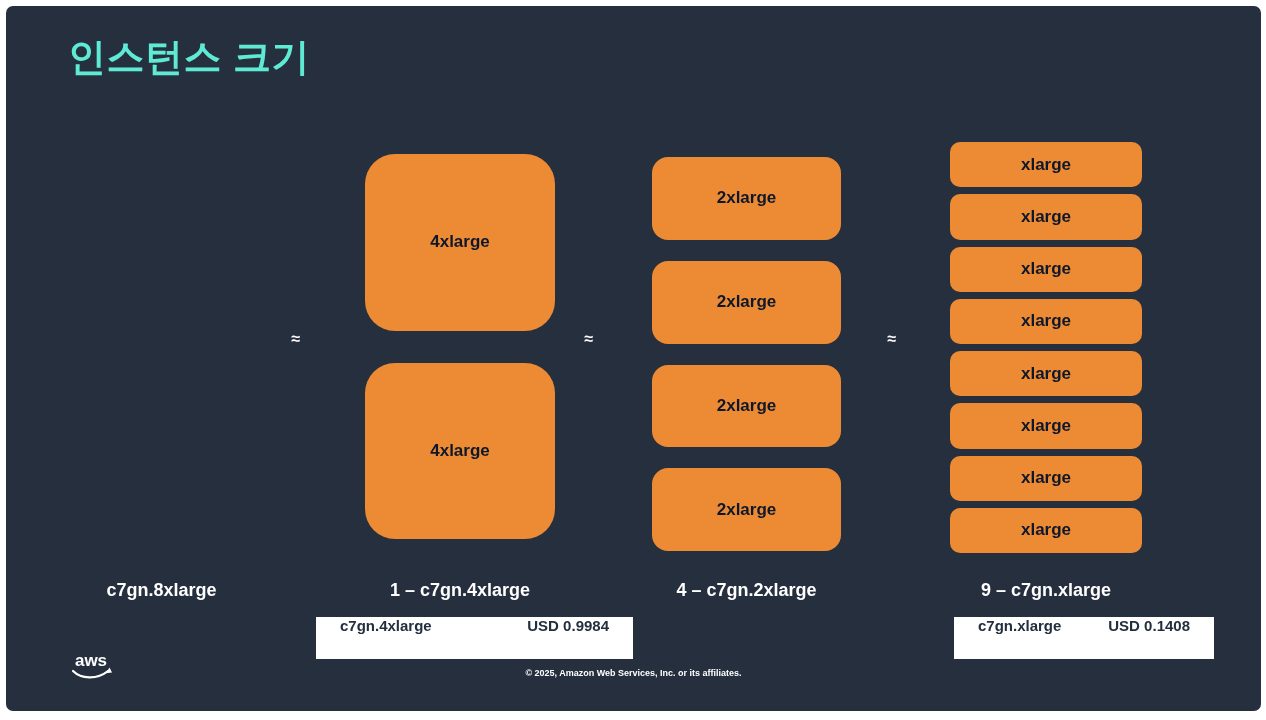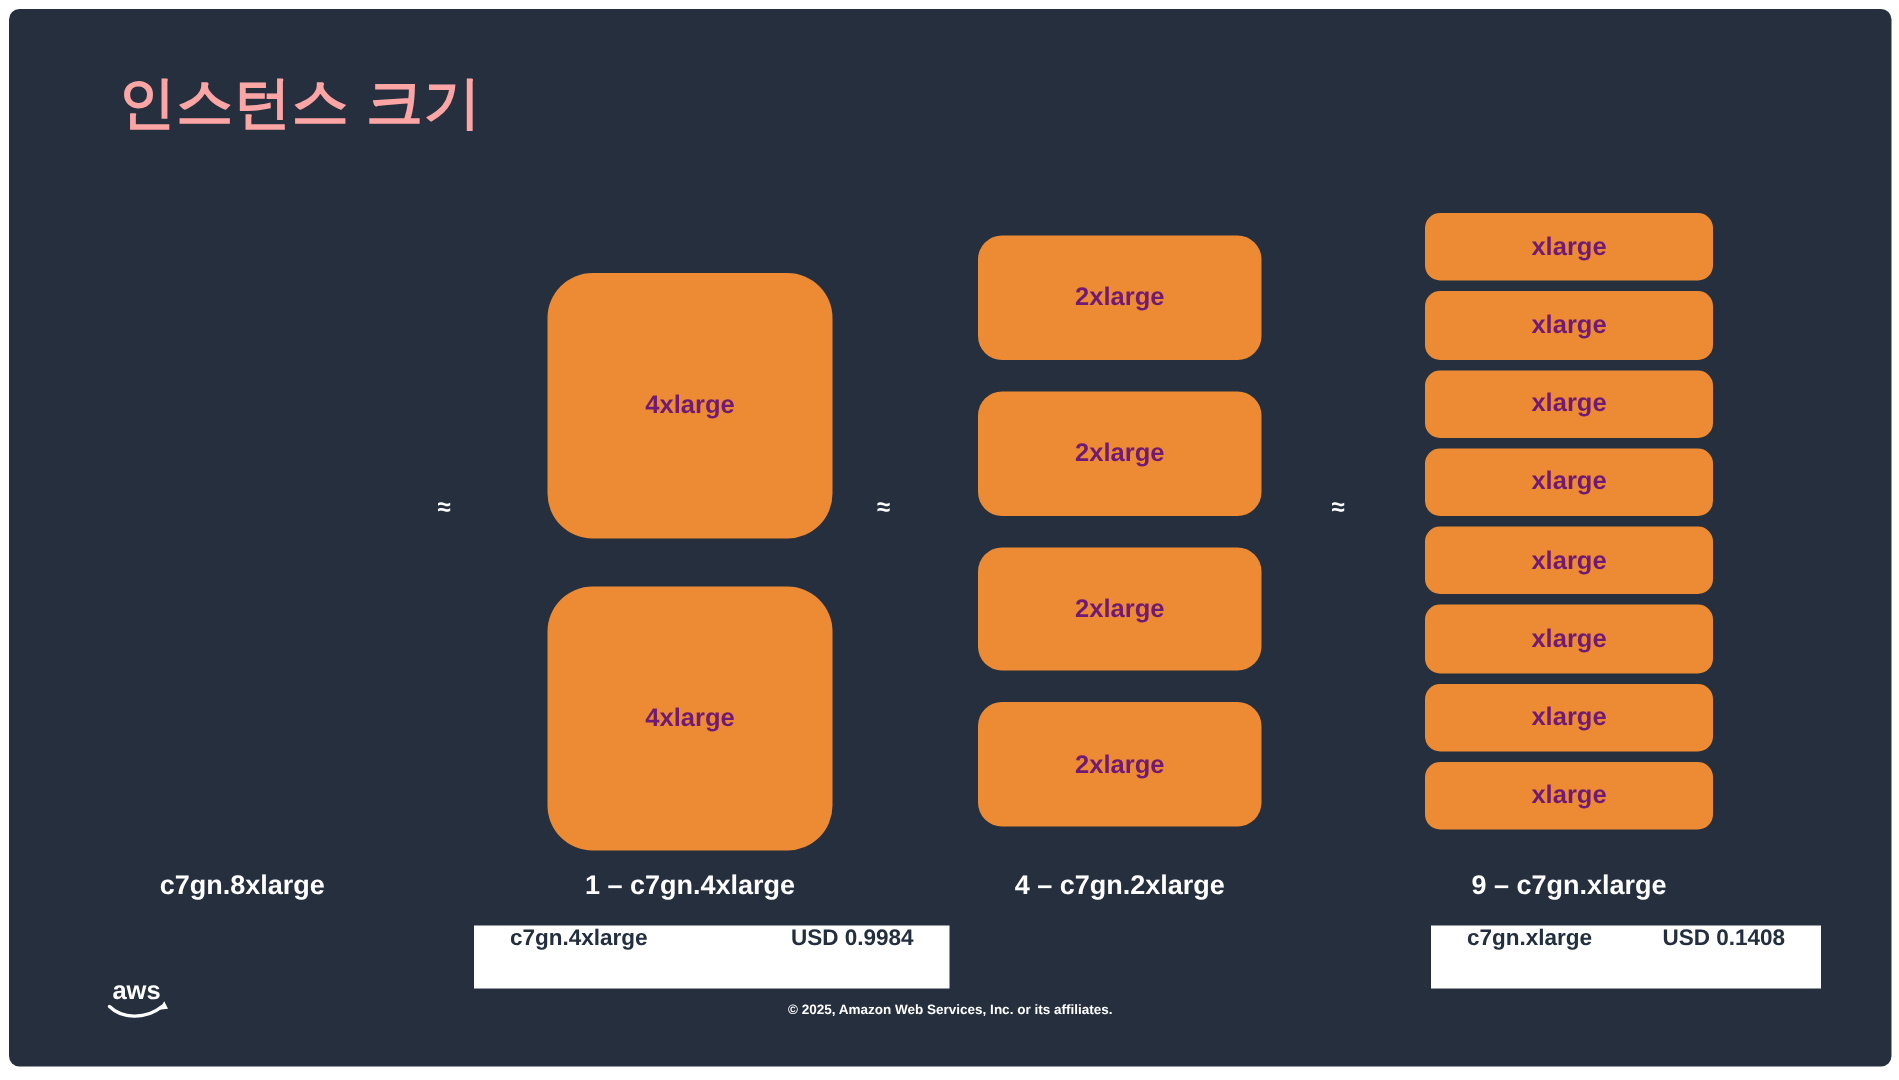--- a/index.html
+++ b/index.html
@@ -17,44 +17,44 @@
   }
   .slide {
     position: absolute;
     left: 6px; top: 6px; right: 5px; bottom: 9px;
     background: var(--background, #262F3E);
     border-radius: 7px;
   }
   .title {
     position: absolute;
     left: 62px; top: 26px;
-    margin: 11px;
+    margin: 0;
     font-size: 38px;
     font-weight: bold;
-    color: #fca5a5;
+    color: #5eead4;
     letter-spacing: 0.5px;
   }
   .col {
     position: absolute;
     display: flex;
     flex-direction: column;
   }
   .box {
     background: var(--box, #EC8B33);
-    color: #701a75;
+    color: #0f172a;
     font-size: 17px;
     font-weight: bold;
     display: flex;
     align-items: center;
     justify-content: center;
     flex: 1 1 auto;
   }
   .col1 { left: 60px;  top: 146px; width: 191px; height: 382px; }
   .col1 .box { border-radius: 34px; }
-  .col2 { left: 359px; top: 148px; width: 190px; height: 385px; gap: 32px; margin-top: 28px; }
+  .col2 { left: 359px; top: 148px; width: 190px; height: 385px; gap: 32px; }
   .col2 .box { border-radius: 30px; }
   .col3 { left: 646px; top: 151px; width: 189px; height: 394px; gap: 21px; }
   .col3 .box { border-radius: 16px; }
   .col4 { left: 944px; top: 136px; width: 192px; height: 411px; gap: 7px; }
   .col4 .box { border-radius: 10px; }
   .approx {
     position: absolute;
     top: 323px;
     width: 20px;
     text-align: center;

